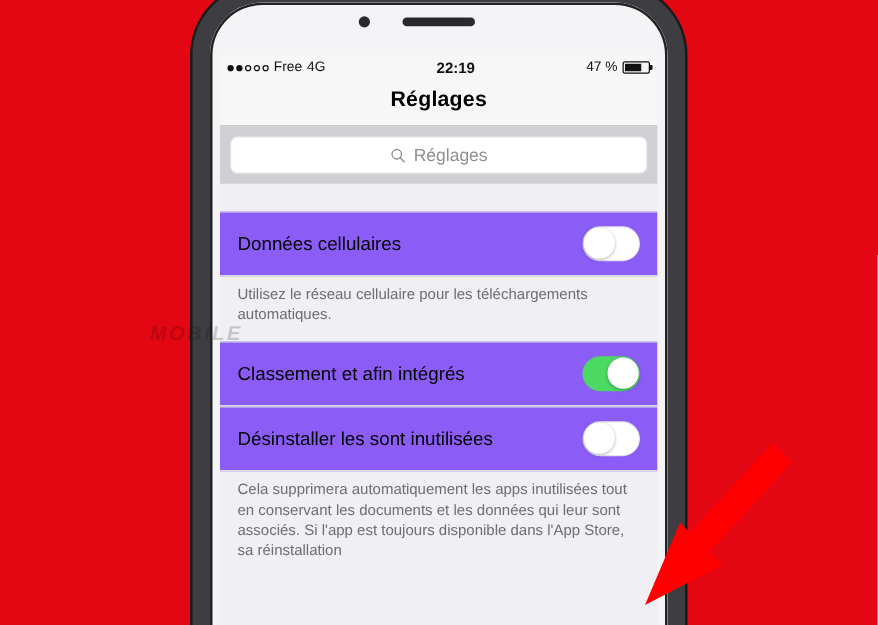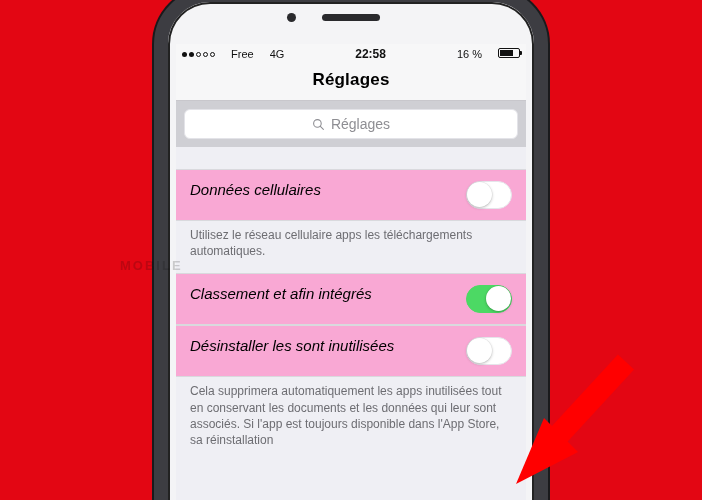--- a/index.html
+++ b/index.html
@@ -56,21 +56,21 @@
   .statusbar {
     height: 20px;
     background: #f7f7f8;
     display: flex;
     align-items: center;
     font-size: 11px;
     color: #111;
     padding: 0 6px;
     justify-content: space-between;
   }
-  .sb-left, .sb-right { display: flex; gap: 16px; }
+  .sb-left, .sb-right { display: flex; align-items: center; gap: 4px; }
   .sb-center { font-weight: 600; font-size: 12px; }
   .dots { display: flex; gap: 2px; align-items: center; }
   .dot-f { width: 5px; height: 5px; border-radius: 50%; background: #111; }
   .dot-e { width: 5px; height: 5px; border-radius: 50%; border: 1px solid #111; }
   .battery {
     width: 22px; height: 10px; border: 1px solid #111; border-radius: 2px;
     position: relative; display: inline-block;
   }
   .battery::after {
     content: ""; position: absolute; right: -3px; top: 2px;
@@ -101,29 +101,29 @@
     justify-content: center;
     gap: 6px;
     color: #8e8e93;
     font-size: 14px;
     border: 1px solid #e3e3e8;
   }
 
   
   .group-gap { height: 22px; }
   .row {
-    background: #f9a8d4;
+    background: #8b5cf6;
     border-top: 1px solid #d9d9dd;
     border-bottom: 1px solid #d9d9dd;
     padding: 11px 14px;
     display: flex;
+    align-items: center;
     justify-content: space-between;
     font-size: 15px;
     color: #000;
-    font-style: italic;
   }
   .row + .footer { border-top: none; }
   .footer {
     padding: 6px 14px 14px;
     font-size: 12px;
     color: #6d6d72;
     line-height: 1.35;
   }
   
   .switch {
@@ -144,21 +144,21 @@
   .watermark {
     position: absolute;
     left: 84px;
     top: 261px;
     color: rgba(10,10,10,.18);
     font-family: Arial, sans-serif;
     pointer-events: none;
     line-height: .82;
   }
   .watermark .l1 { font-size: 44px; font-weight: 800; letter-spacing: 1px; }
-  .watermark .l2 { font-size: 13px; font-weight: 800; letter-spacing: 2px; margin-left: 36px; }
+  .watermark .l2 { font-size: 16px; font-weight: 800; font-style: italic; letter-spacing: 2px; margin-left: 36px; }
 
   
   .arrow {
     position: absolute;
     right: 64px;
     bottom: 8px;
     width: 130px;
     height: 140px;
     pointer-events: none;
   }
@@ -177,23 +177,23 @@
         <span class="dots">
           <span class="dot-f"></span>
             <span class="dot-f"></span>
           <span class="dot-e"></span>
             <span class="dot-e"></span>
             <span class="dot-e"></span>
         </span>
         <span>Free</span>
         <span>4G</span>
       </div>
-      <div class="sb-center">22:58</div>
+      <div class="sb-center">22:19</div>
       <div class="sb-right">
-        <span>16 %</span>
+        <span>47 %</span>
         <span class="battery">
             <span class="battery-fill"></span>
           </span>
       </div>
     </div>
 
     <div class="navbar">
       <h1>Réglages</h1>
     </div>
 
@@ -208,21 +208,21 @@
     </div>
 
     <div class="group-gap"></div>
 
     <div class="row">
       <span>Données cellulaires</span>
       <span class="switch off">
           <span class="knob"></span>
         </span>
     </div>
-    <div class="footer">Utilisez le réseau cellulaire apps les téléchargements automatiques.</div>
+    <div class="footer">Utilisez le réseau cellulaire pour les téléchargements automatiques.</div>
 
     <div class="row">
       <span>Classement et afin intégrés</span>
       <span class="switch on">
           <span class="knob"></span>
         </span>
     </div>
 
     <div class="row">
       <span>Désinstaller les sont inutilisées</span>

